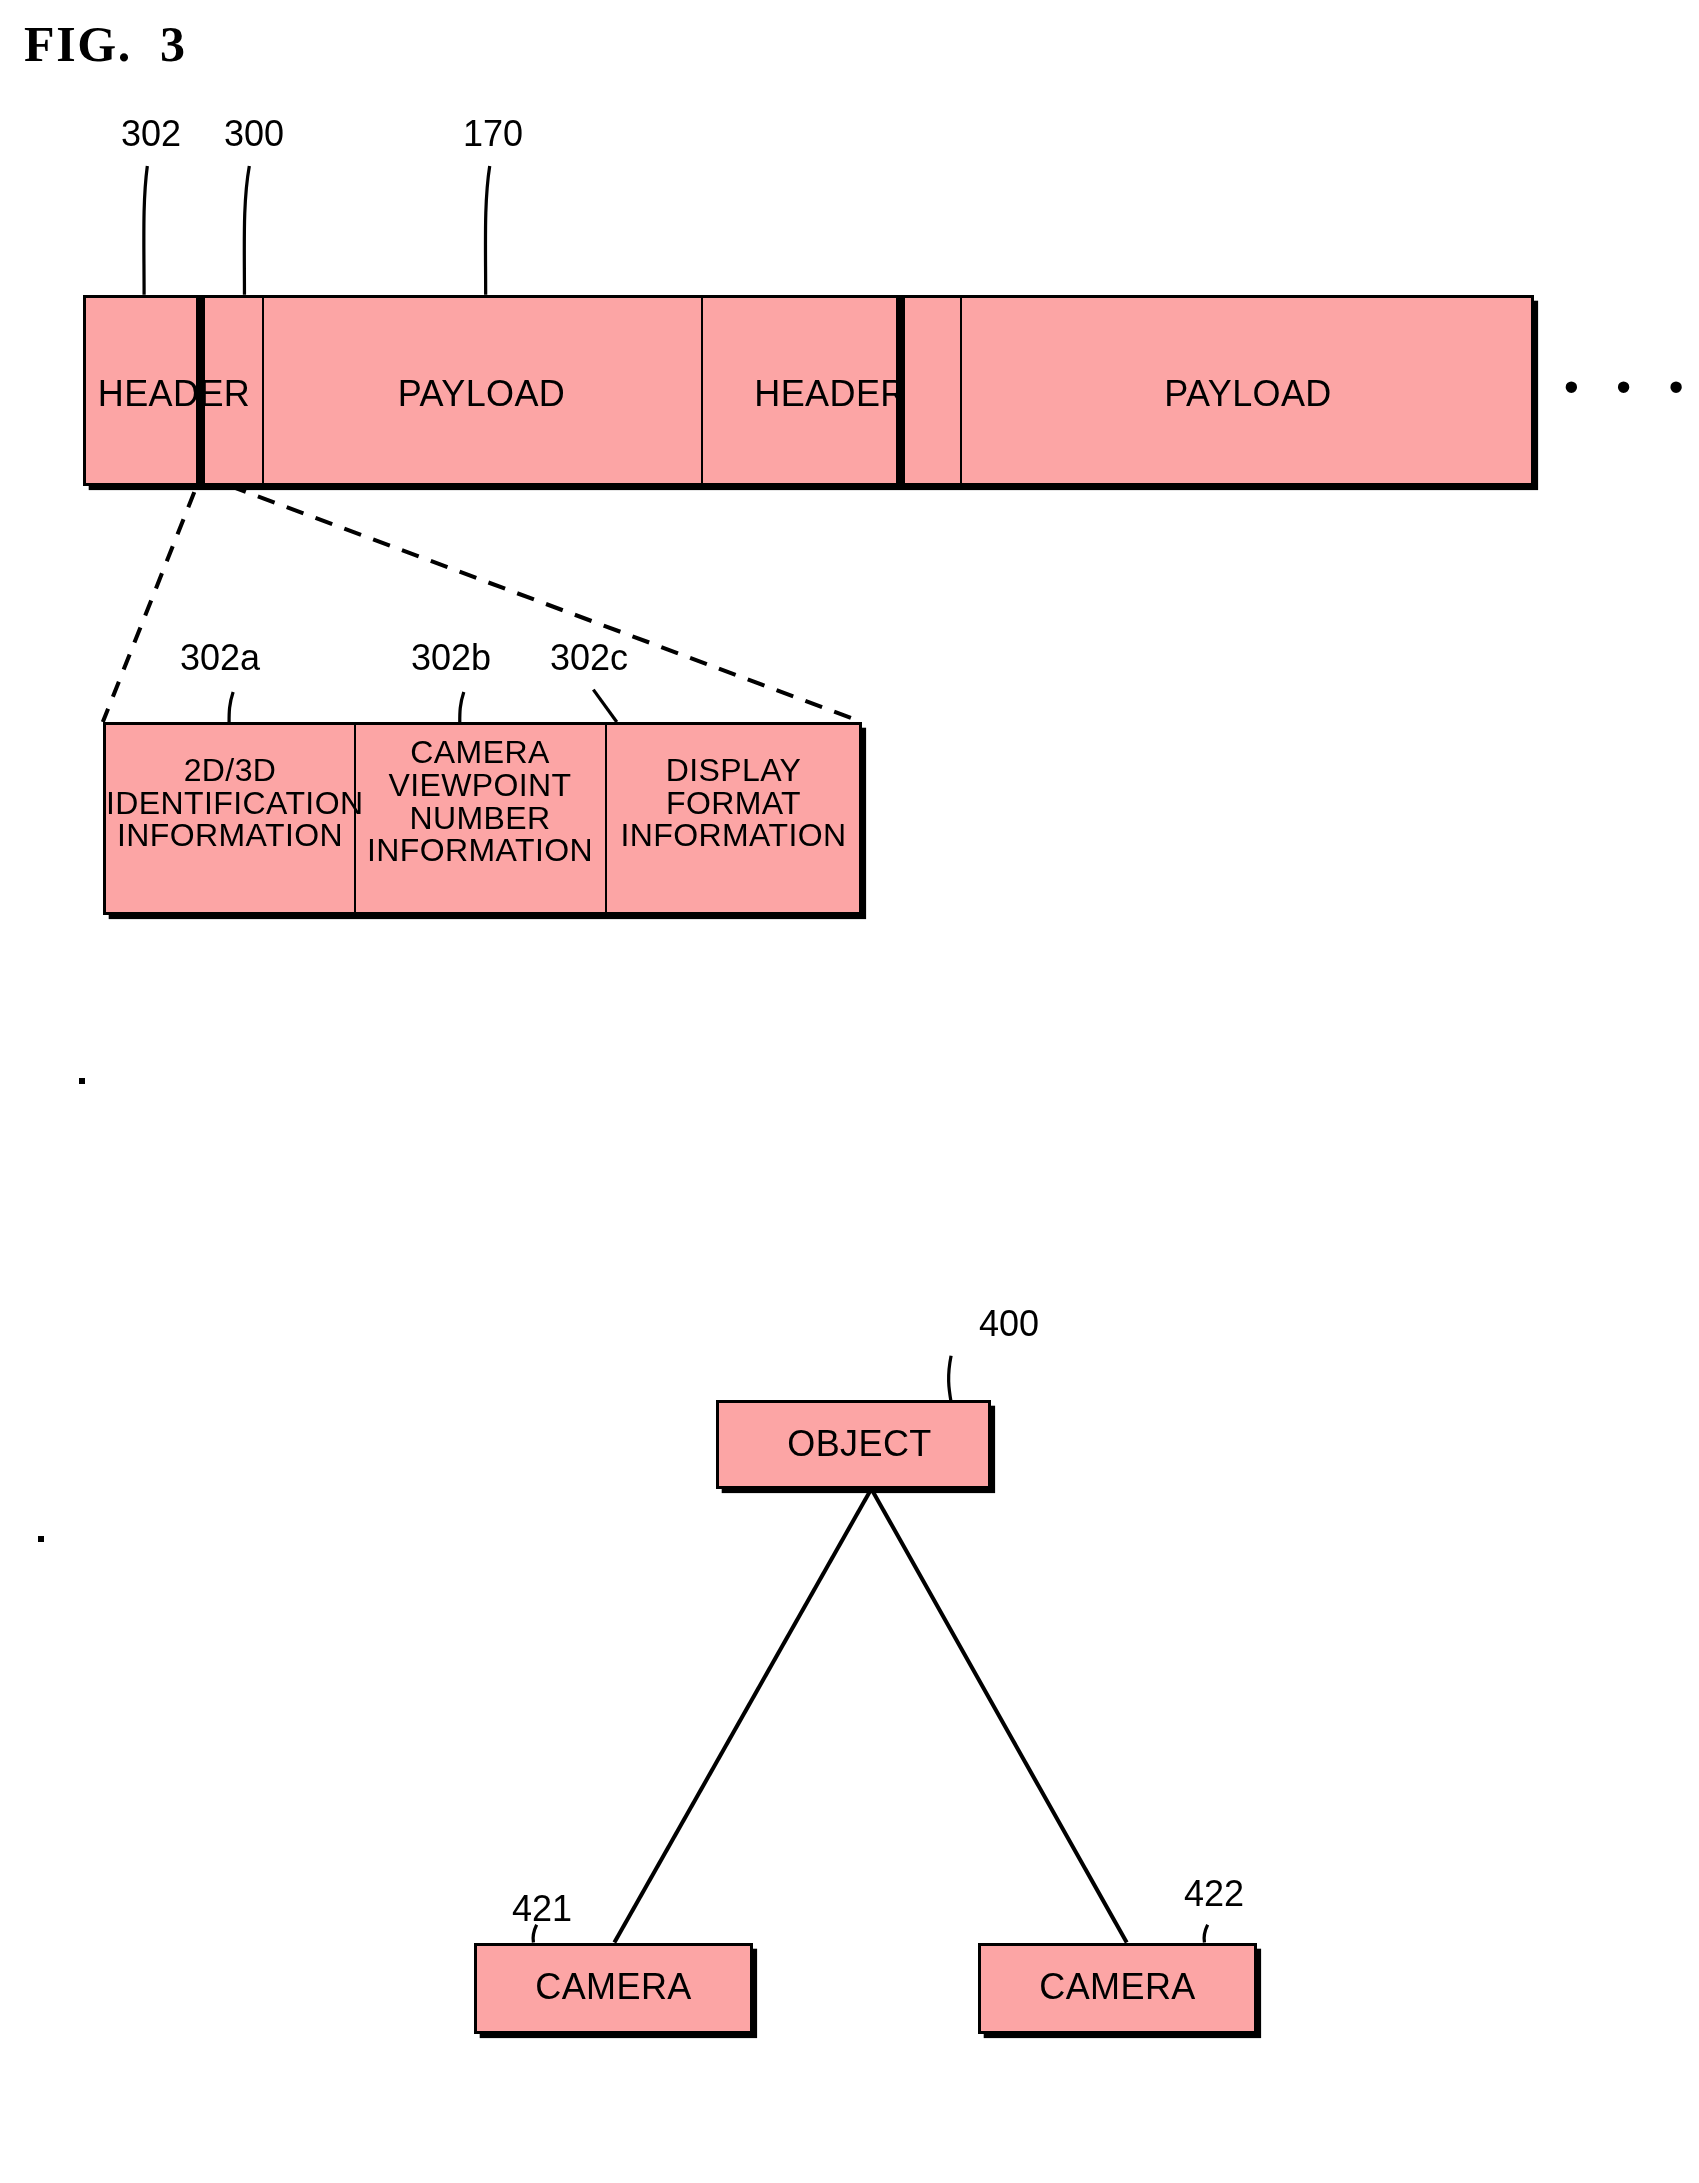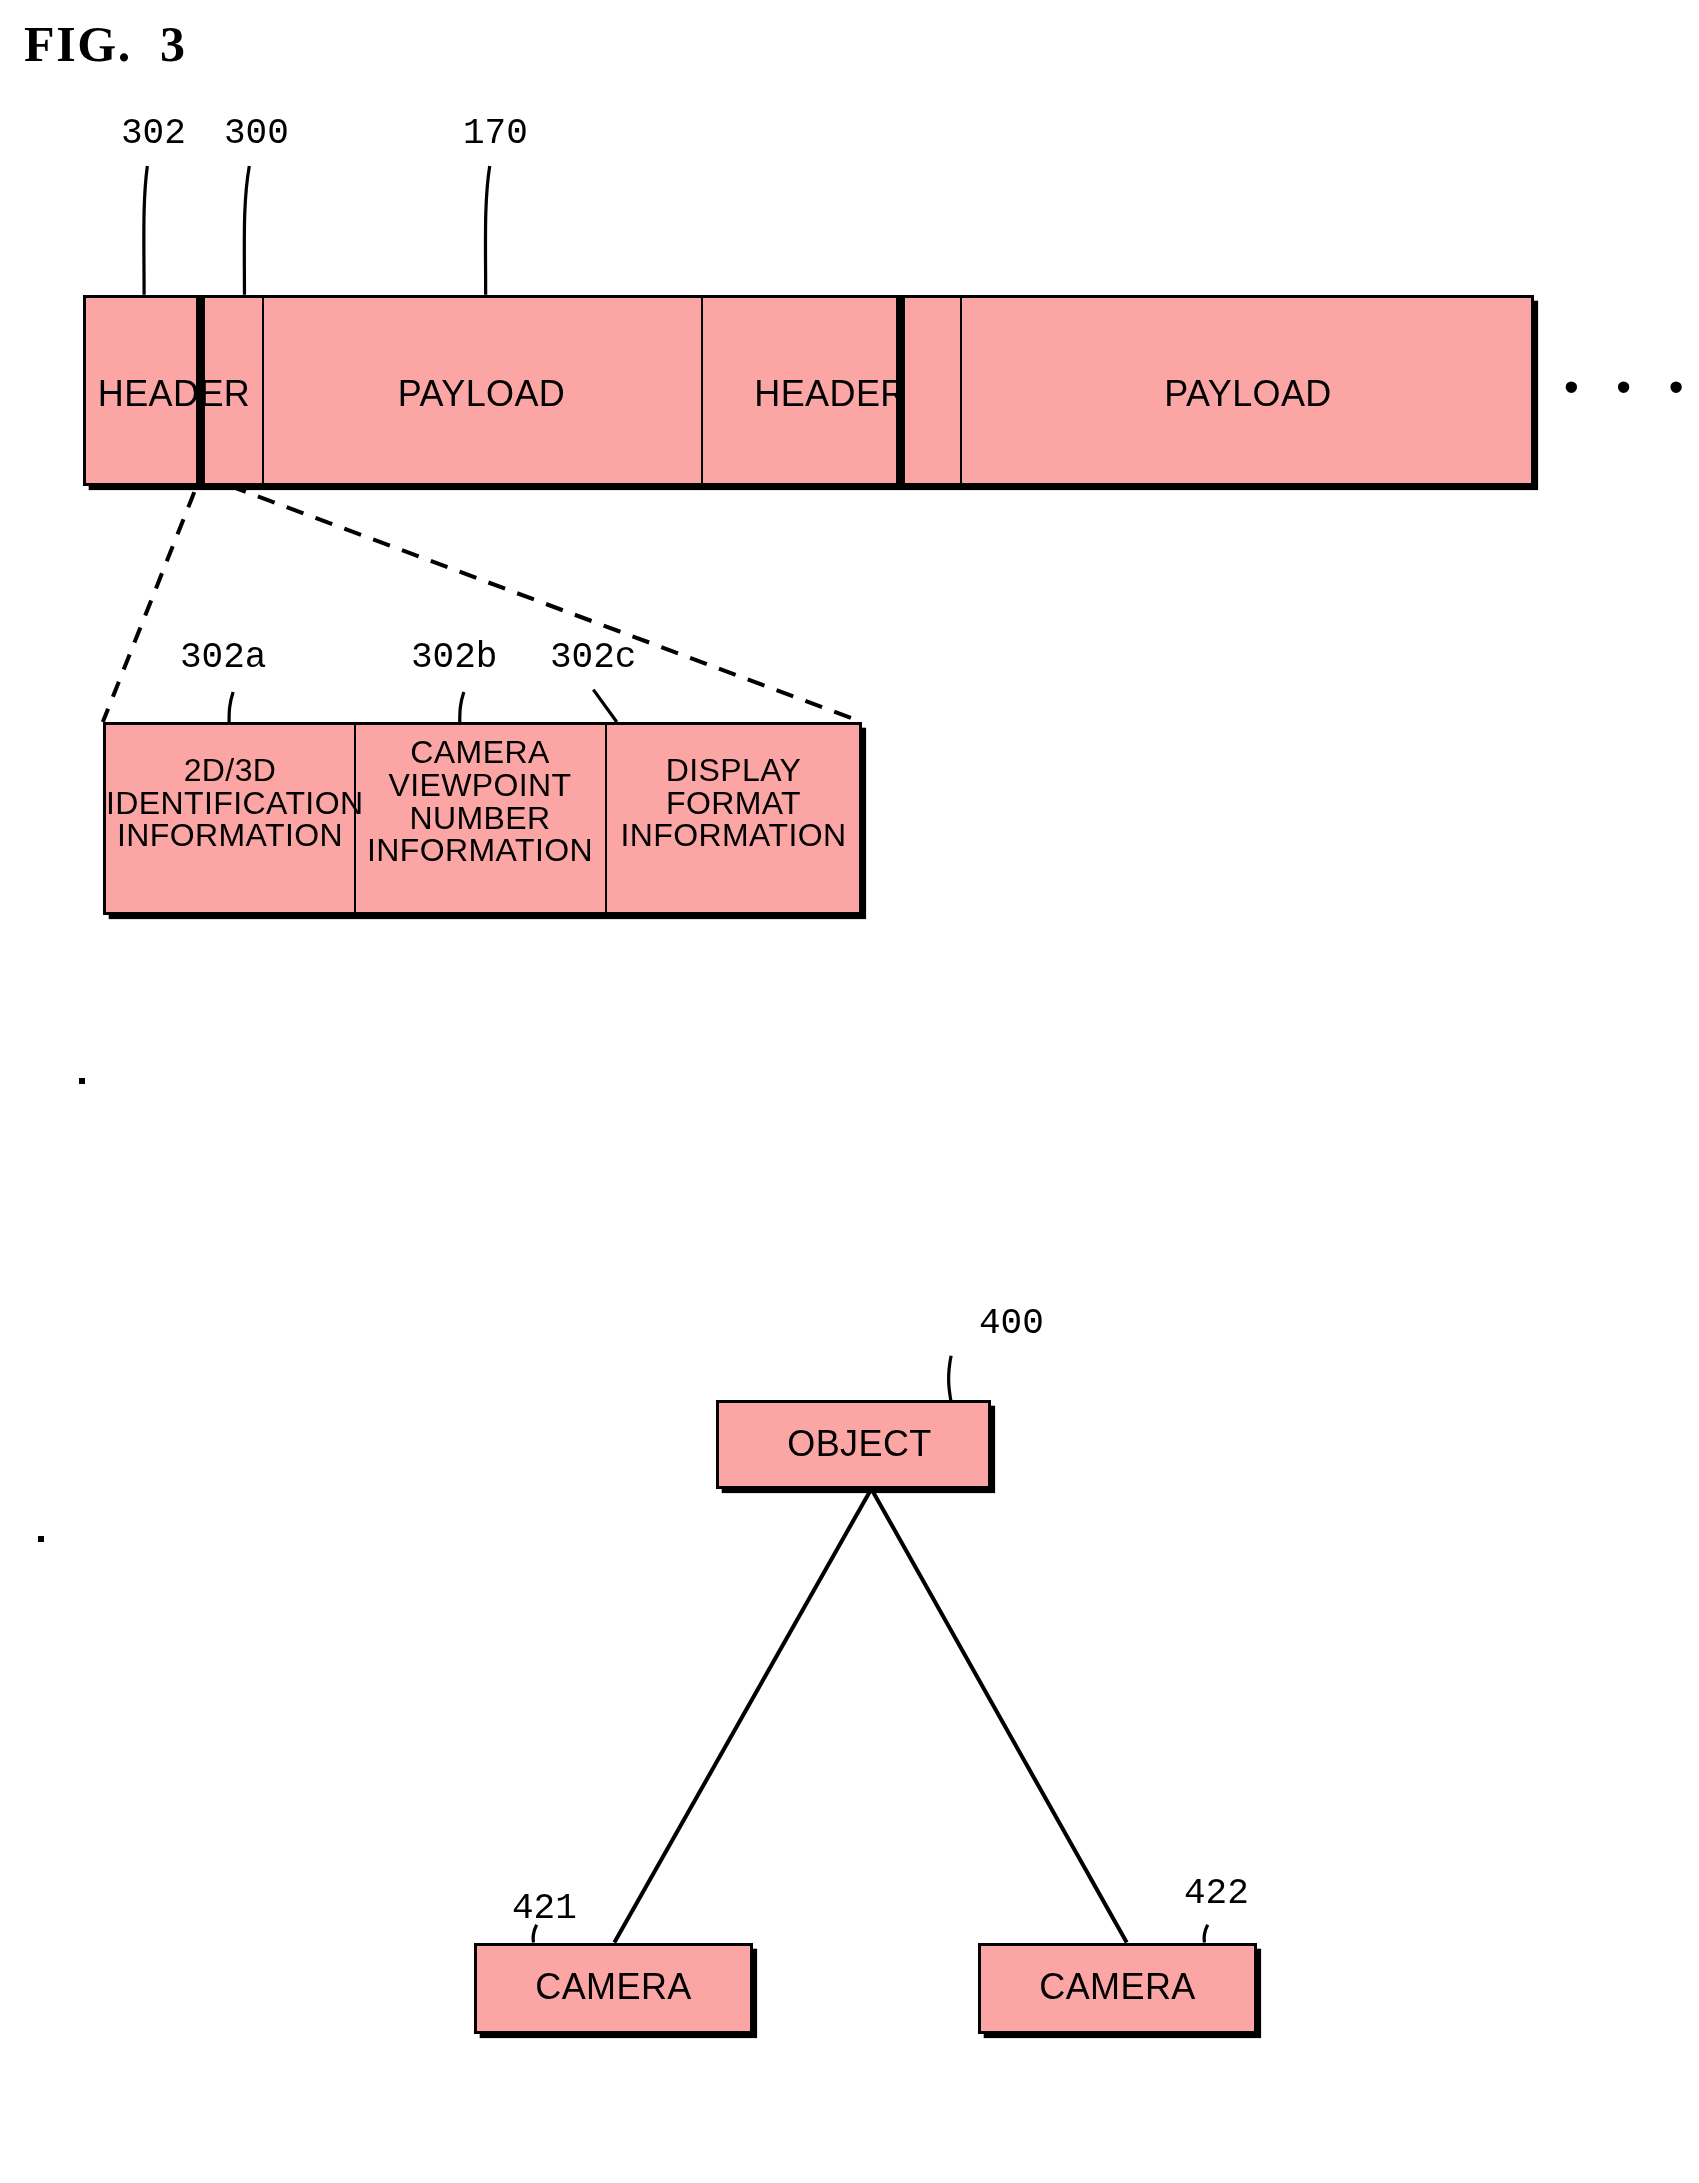--- a/index.html
+++ b/index.html
@@ -31,21 +31,21 @@
     width: 100%;
     left: 0;
     padding-left: 24px;
   }
   #fig3-title { top: 14.6px; }
   #fig4a-title { top: 1150px; }
 
   
   .ref {
     position: absolute;
-    font-family: Liberation Mono, monospace;
+    font-family: Liberation Sans, sans-serif;
     font-size: 36px;
     font-weight: 400;
     white-space: nowrap;
     line-height: 1;
   }
 
   
   .box {
     position: absolute;
     box-sizing: border-box;

